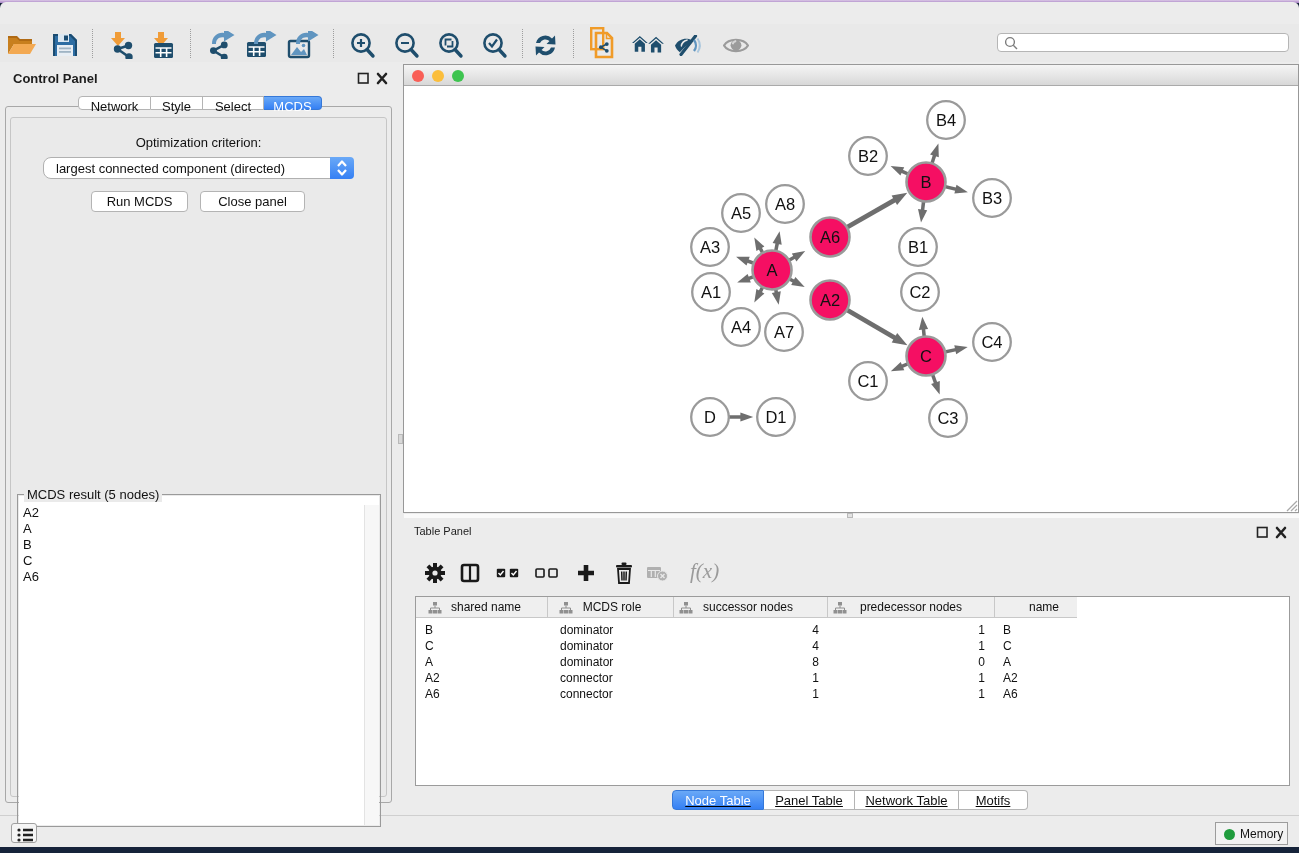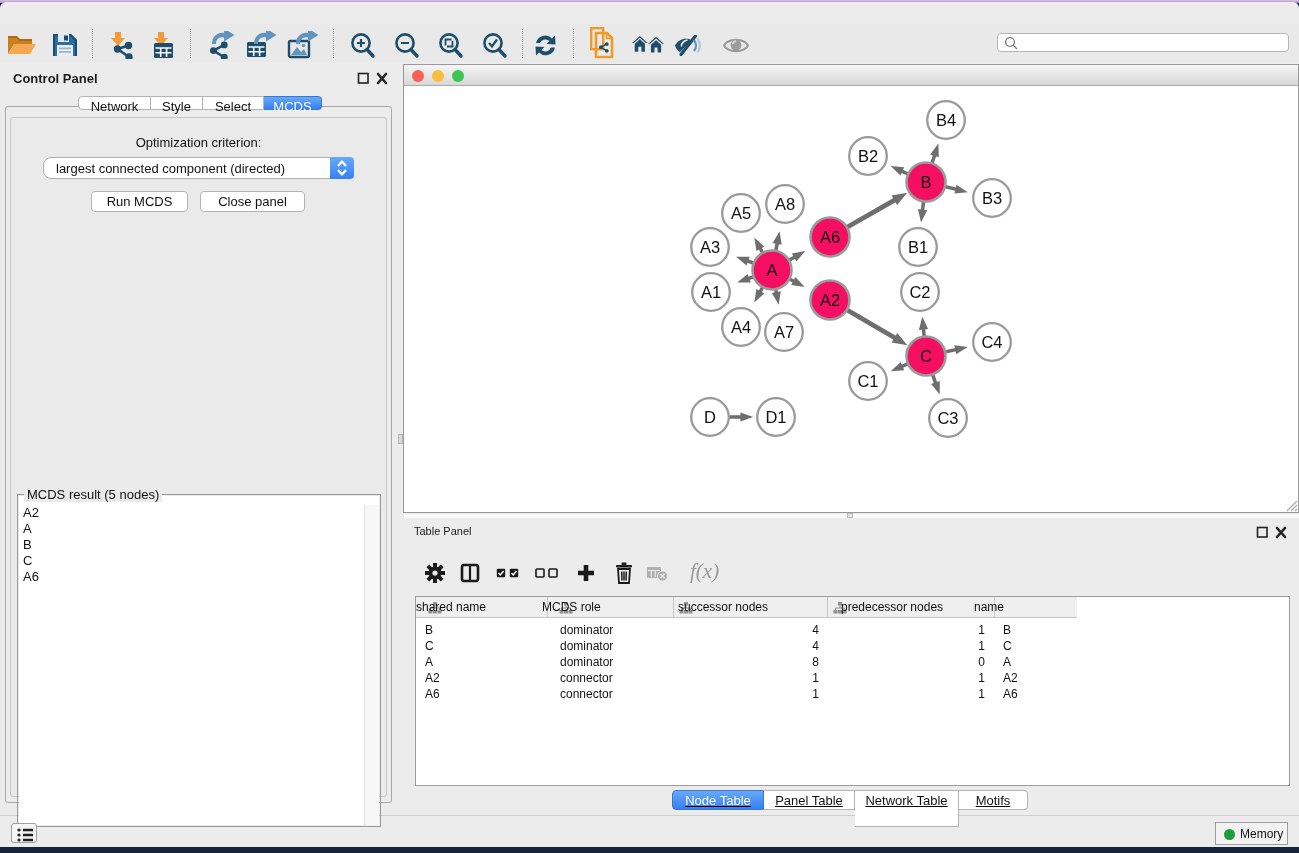--- a/index.html
+++ b/index.html
@@ -70,21 +70,21 @@
 #netbar .g { left:48px; background:#3ec450; top:5px; }
 #nettitle { position:absolute; top:3px; left:0; width:894px; text-align:center; font-size:13px; color:#333; }
 #graph { position:absolute; left:0; top:21px; }
 
 #tp-title { position:absolute; left:414px; top:523px; font-size:11px; color:#1c1c1c; }
 #tp-toolbar { position:absolute; left:406px; top:543px; width:893px; height:52px;text-align:right; }
 #tbl { position:absolute; left:415px; top:594px; width:875px; height:190px;
   background:#fff; border:1px solid #9b9b9b; }
 #tblhead { position:absolute; left:0; top:0; width:661px; height:21px;
   background:#efefef; border-bottom:1px solid #c8c8c8; }
-.hcell { position:absolute; top:0; height:21px; font-size:12px; color:#111; text-align:left; line-height:21px; }
+.hcell { position:absolute; top:0; height:21px; font-size:12px; color:#111; text-align:center; line-height:21px; }
 .hsep { position:absolute; top:0; width:1px; height:21px; background:#c8c8c8; }
 .trow { position:absolute; font-size:12px; color:#111; height:16px; line-height:16px; }
 
 
 #lstbtn { position:absolute; left:11px; top:821px; width:26px; height:20px;
   background:#f5f5f5; border:1px solid #a0a0a0; border-radius:3px; }
 #membtn { position:absolute; left:1215px; top:820px; width:73px; height:23px;
   background:#f2f2f2; border:1px solid #9c9c9c; font-size:12px; color:#111; }
 #membtn .dot { position:absolute; left:8px; top:6px; width:11px; height:11px;
   border-radius:50%; background:#1f9c3d; }
@@ -474,21 +474,21 @@
 <div class="trow" style="left:587px;top:73px;">A2</div>
 <div class="trow" style="left:9px;top:89px;">A6</div>
 <div class="trow" style="left:144px;top:89px;">connector</div>
 <div class="trow" style="left:303px;top:89px;width:100px;text-align:right;">1</div>
 <div class="trow" style="left:469px;top:89px;width:100px;text-align:right;">1</div>
 <div class="trow" style="left:587px;top:89px;">A6</div>
   </div>
   <div class="tabrow" style="left:672px; top:788px;text-decoration:underline;">
       <div class="tab sel first" style="width:92px;height:20px;">Node Table</div>
       <div class="tab" style="width:91px;height:20px;">Panel Table</div>
-      <div class="tab" style="width:104px;height:37px;">Network Table</div>
+      <div class="tab" style="width:104px;height:20px;">Network Table</div>
       <div class="tab last" style="width:69px;height:20px;">Motifs</div>
     </div>
 
   <svg style="position:absolute;left:1285px;top:497px" width="13" height="13" viewBox="0 0 13 13">
     <path d="M12 2 L2 12 M12 6 L6 12 M12 10 L10 12" stroke="#a9a9a9" stroke-width="1.3"></path>
     </svg>
   <div style="position:absolute;left:404px;top:512px;width:895px;height:4px;background:#fafafa;"></div>
   <div style="position:absolute;left:398px;top:432px;width:5px;height:10px;background:#d8d8d8;border:1px solid #b9b9b9;"></div>
   <div style="position:absolute;left:847px;top:511px;width:6px;height:5px;background:#e3e3e3;border:1px solid #b9b9b9;"></div>
   <div id="lstbtn">

